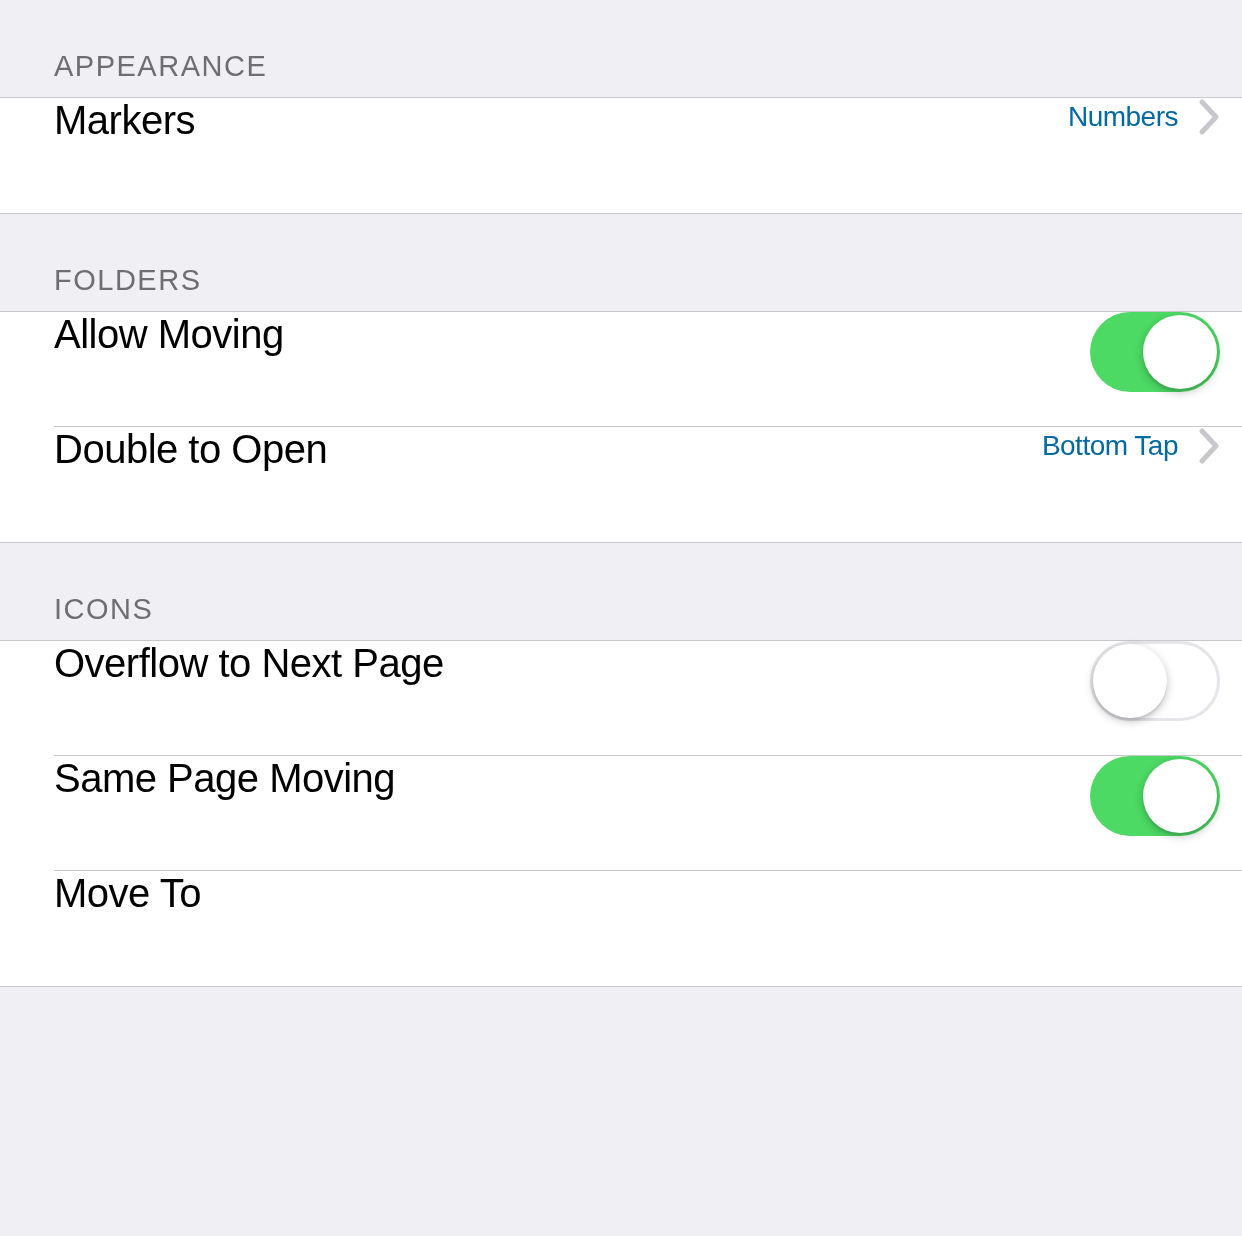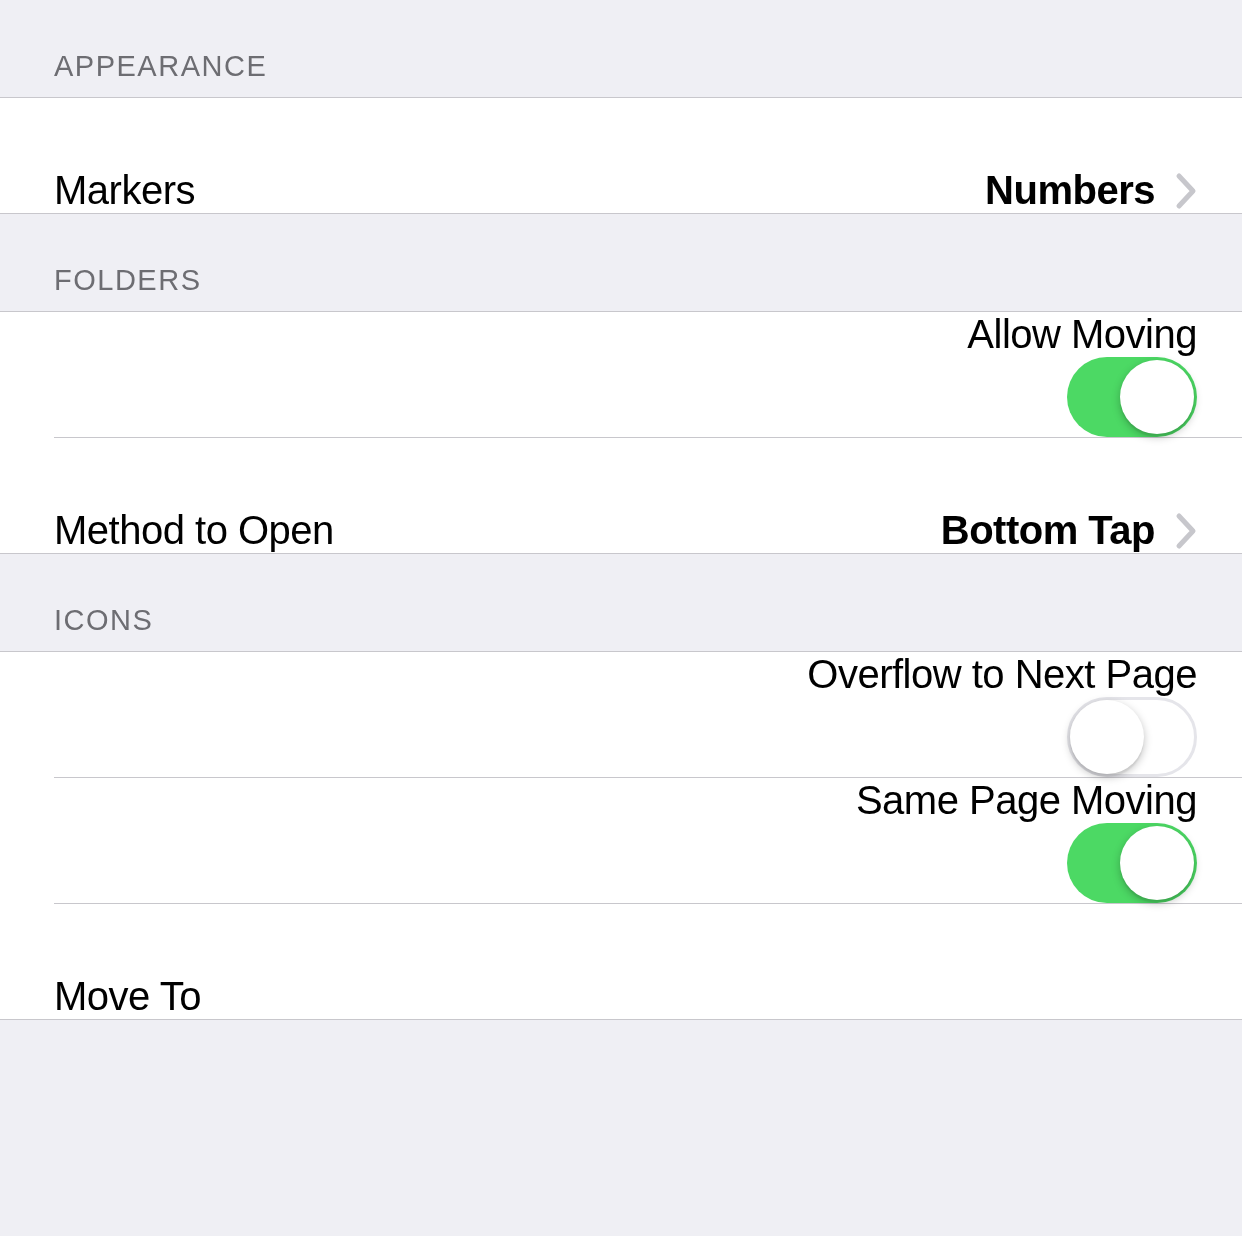--- a/index.html
+++ b/index.html
@@ -30,45 +30,44 @@
     .cell {
       display: flex;
       align-items: center;
       justify-content: space-between;
       padding-left: 54px;
       min-height: 115px;
       position: relative;
     }
     .cell-inner {
       display: flex;
-      align-items: flex-end;
+      align-items: flex-start;
       justify-content: space-between;
       width: 100%;
-      padding-right: 45px;
+      padding-right: 22px;
       min-height: 115px;
     }
     .cell:not(:last-child) .cell-inner {
       border-bottom: 1px solid #c8c7cc;
-      flex-direction: column;
     }
     .cell-label {
       font-size: 40px;
       font-weight: 400;
       color: #000000;
       letter-spacing: -0.5px;
     }
     .cell-right {
       display: flex;
       align-items: center;
       gap: 20px;
     }
     .cell-value {
-      font-size: 40px;
-      font-weight: 700;
-      color: #000000;
+      font-size: 28px;
+      font-weight: 400;
+      color: #0369a1;
       letter-spacing: -0.5px;
     }
     .chevron {
       width: 22px;
       height: 38px;
       flex-shrink: 0;
     }
     .chevron svg {
       display: block;
     }
@@ -132,21 +131,21 @@
       <span class="cell-label">Allow Moving</span>
       <div class="cell-right">
         <div class="toggle on">
           <div class="toggle-knob"></div>
         </div>
       </div>
     </div>
   </div>
   <div class="cell">
     <div class="cell-inner">
-      <span class="cell-label">Method to Open</span>
+      <span class="cell-label">Double to Open</span>
       <div class="cell-right">
         <span class="cell-value">Bottom Tap</span>
         <span class="chevron">
           <svg width="22" height="38" viewBox="0 0 22 38">
               <polyline points="4,4 18,19 4,34" fill="none" stroke="#c7c7cc" stroke-width="5" stroke-linecap="round" stroke-linejoin="round"></polyline>
             </svg>
         </span>
       </div>
     </div>
   </div>

